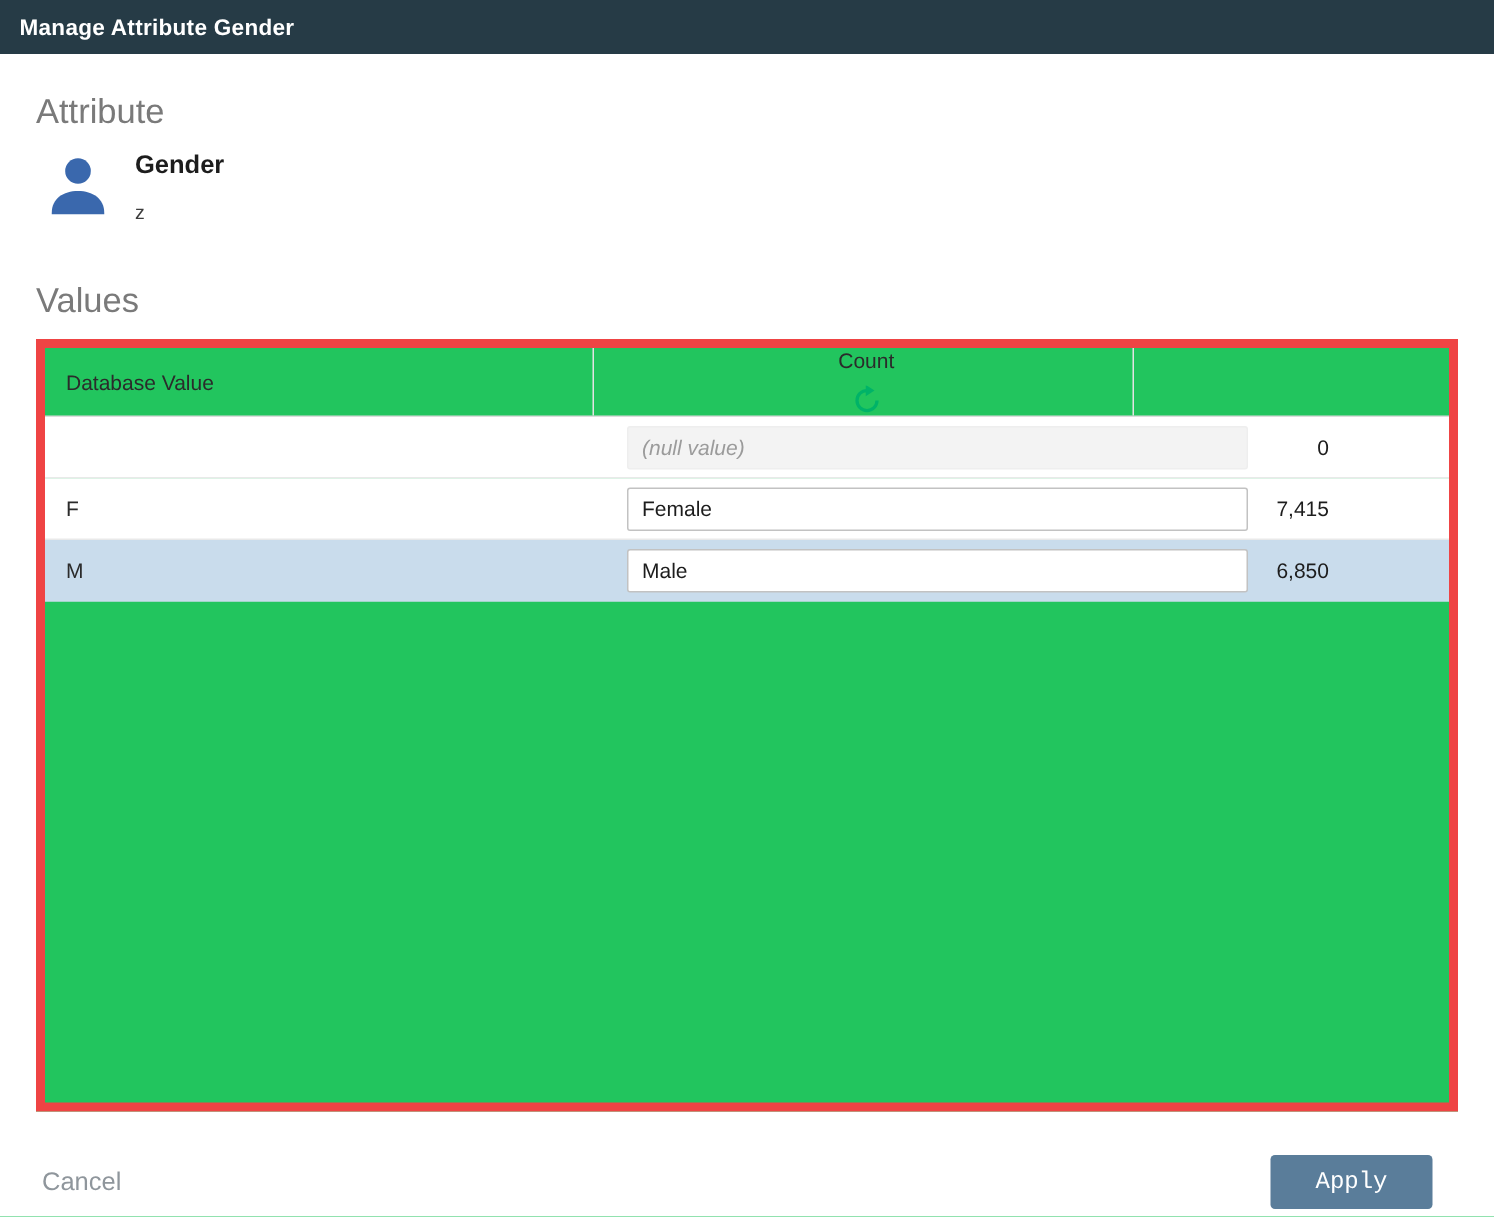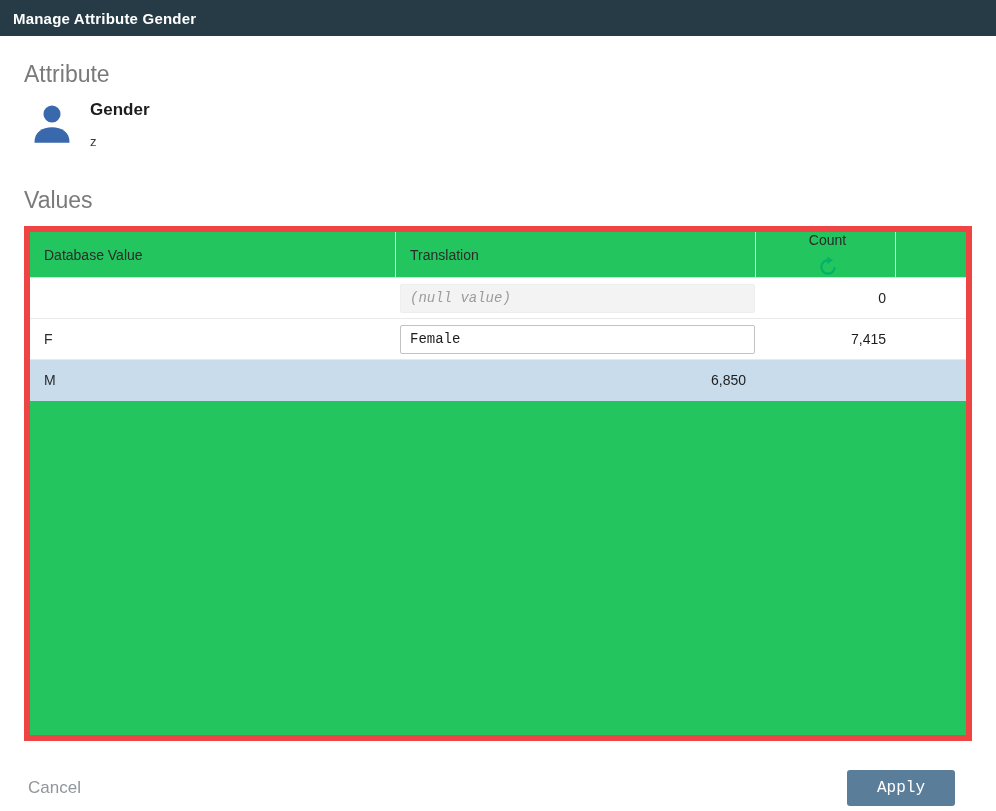--- a/index.html
+++ b/index.html
@@ -79,30 +79,31 @@
     border-bottom: 1px solid #e9e9e9;
     background: #ffffff;
   }
   .t-row.selected { background: #c9dcec; border-bottom-color: #c9dcec; }
   .td { font-size: 14px; }
   .td.dbval { padding-left: 14px; color: #2b2b2b; }
   .td.count { text-align: right; padding-right: 10px; color: #1d1d1d; }
   .td.input-cell { padding-left: 4px; padding-right: 2px; }
 
   .trans-input {
-    width: 355px;
+    width: 414px;
     height: 29px;
     border: 1px solid #c2c2c2;
     border-radius: 2px;
     padding: 0 9px;
     font-size: 14px;
-    font-family: Liberation Mono, monospace;
+    font-family: Liberation Sans, sans-serif;
     color: #1d1d1d;
     background: #ffffff;
     outline: none;
+    margin-left: 18px;
   }
   .trans-input.null-input {
     background: #f3f3f3;
     border-color: #eeeeee;
   }
   .trans-input::placeholder {
     color: #9b9b9b;
     font-style: italic;
     opacity: 1;
   }
@@ -160,21 +161,20 @@
         <div class="attribute-subtitle">z</div>
       </div>
     </div>
 
     <div class="section-label values-label">Values</div>
 
     <div class="values-table">
 
       <div class="t-header">
         <div class="th">Database Value</div>
-        <div class="th">Translation</div>
         <div class="th th-count">
           <span>Count</span>
           <span class="refresh">
             <svg width="20" height="20" viewBox="0 0 24 24" aria-hidden="true">
               <path d="M20 12 a8 8 0 1 1 -8 -8" fill="none" stroke="#00b368" stroke-width="2.6"></path>
               <polygon points="11,-0.5 11,8.5 18,4" fill="#00b368"></polygon>
             </svg>
           </span>
         </div>
         <div class="th th-last"></div>
@@ -193,20 +193,23 @@
         <div class="td dbval">F</div>
         <div class="td input-cell">
           <input class="trans-input" type="text" value="Female" style="">
         </div>
         <div class="td count">7,415</div>
         <div class="td"></div>
       </div>
 
       <div class="t-row selected">
         <div class="td dbval">M</div>
+        <div class="td input-cell">
+          <input class="trans-input" type="text" id="male-input" value="Male" style="">
+        </div>
         <div class="td count">6,850</div>
         <div class="td"></div>
       </div>
 
     </div>
 
     <div class="footer">
       <button class="cancel-btn">Cancel</button>
       <button class="apply-btn">Apply</button>
     </div>

